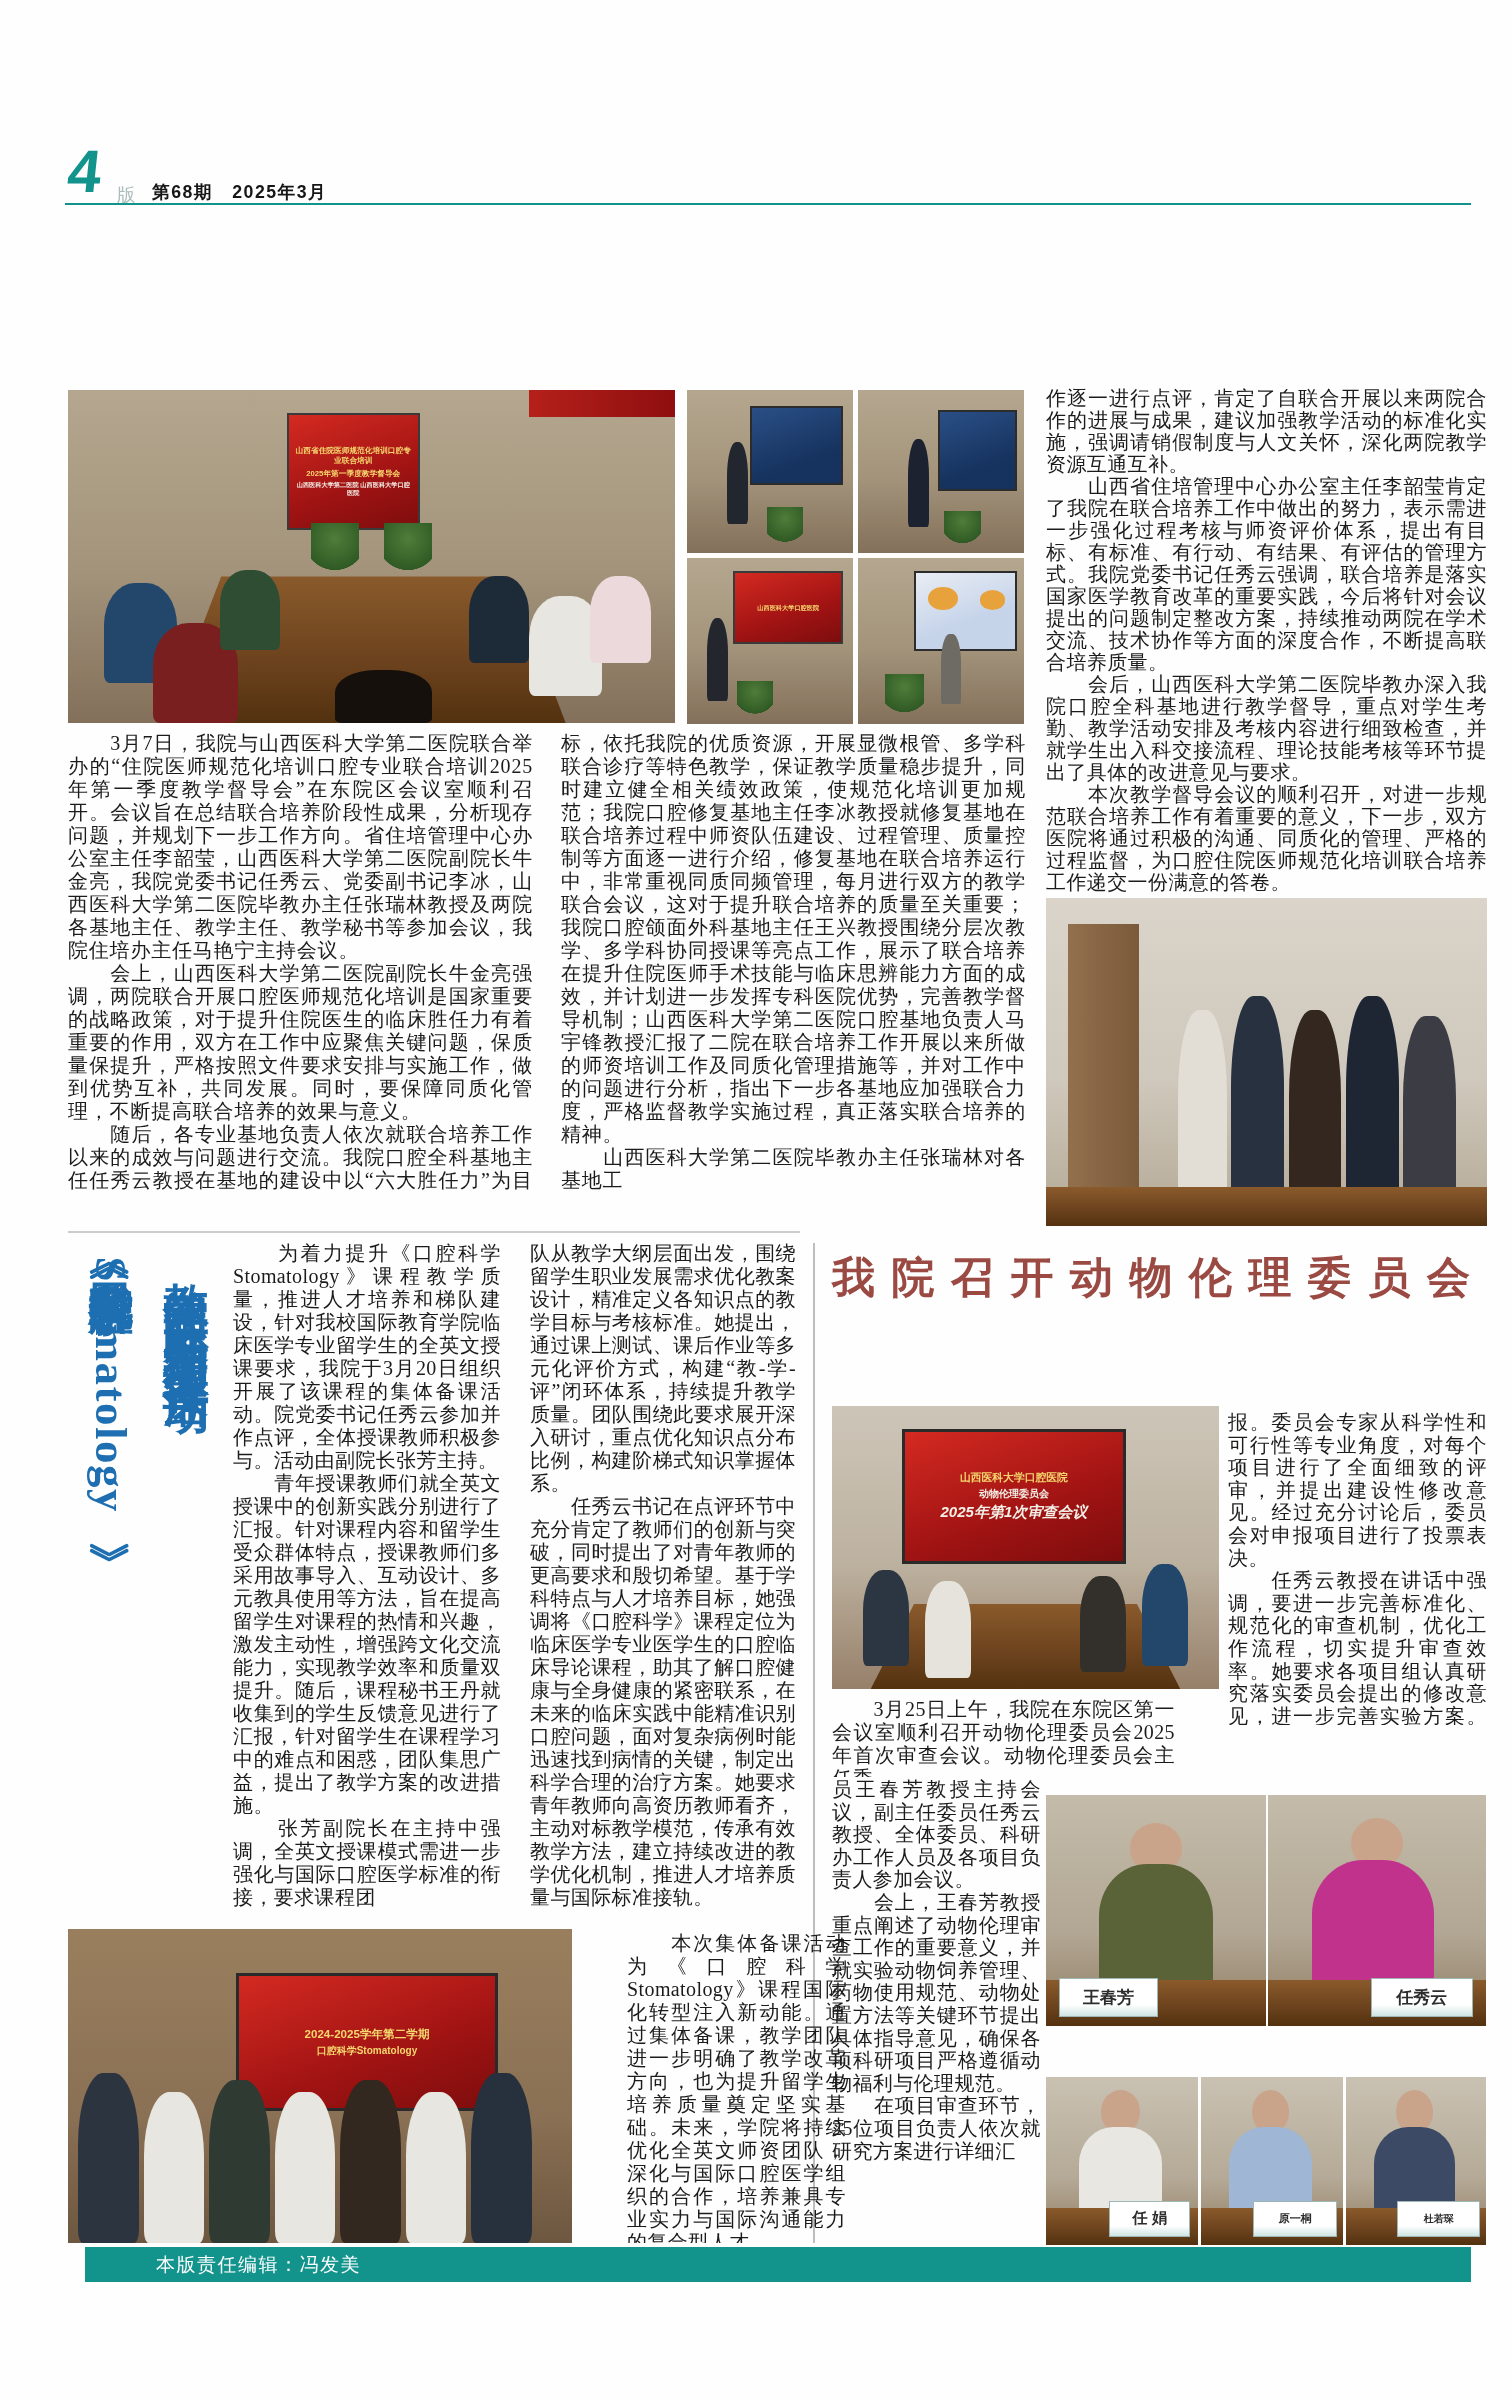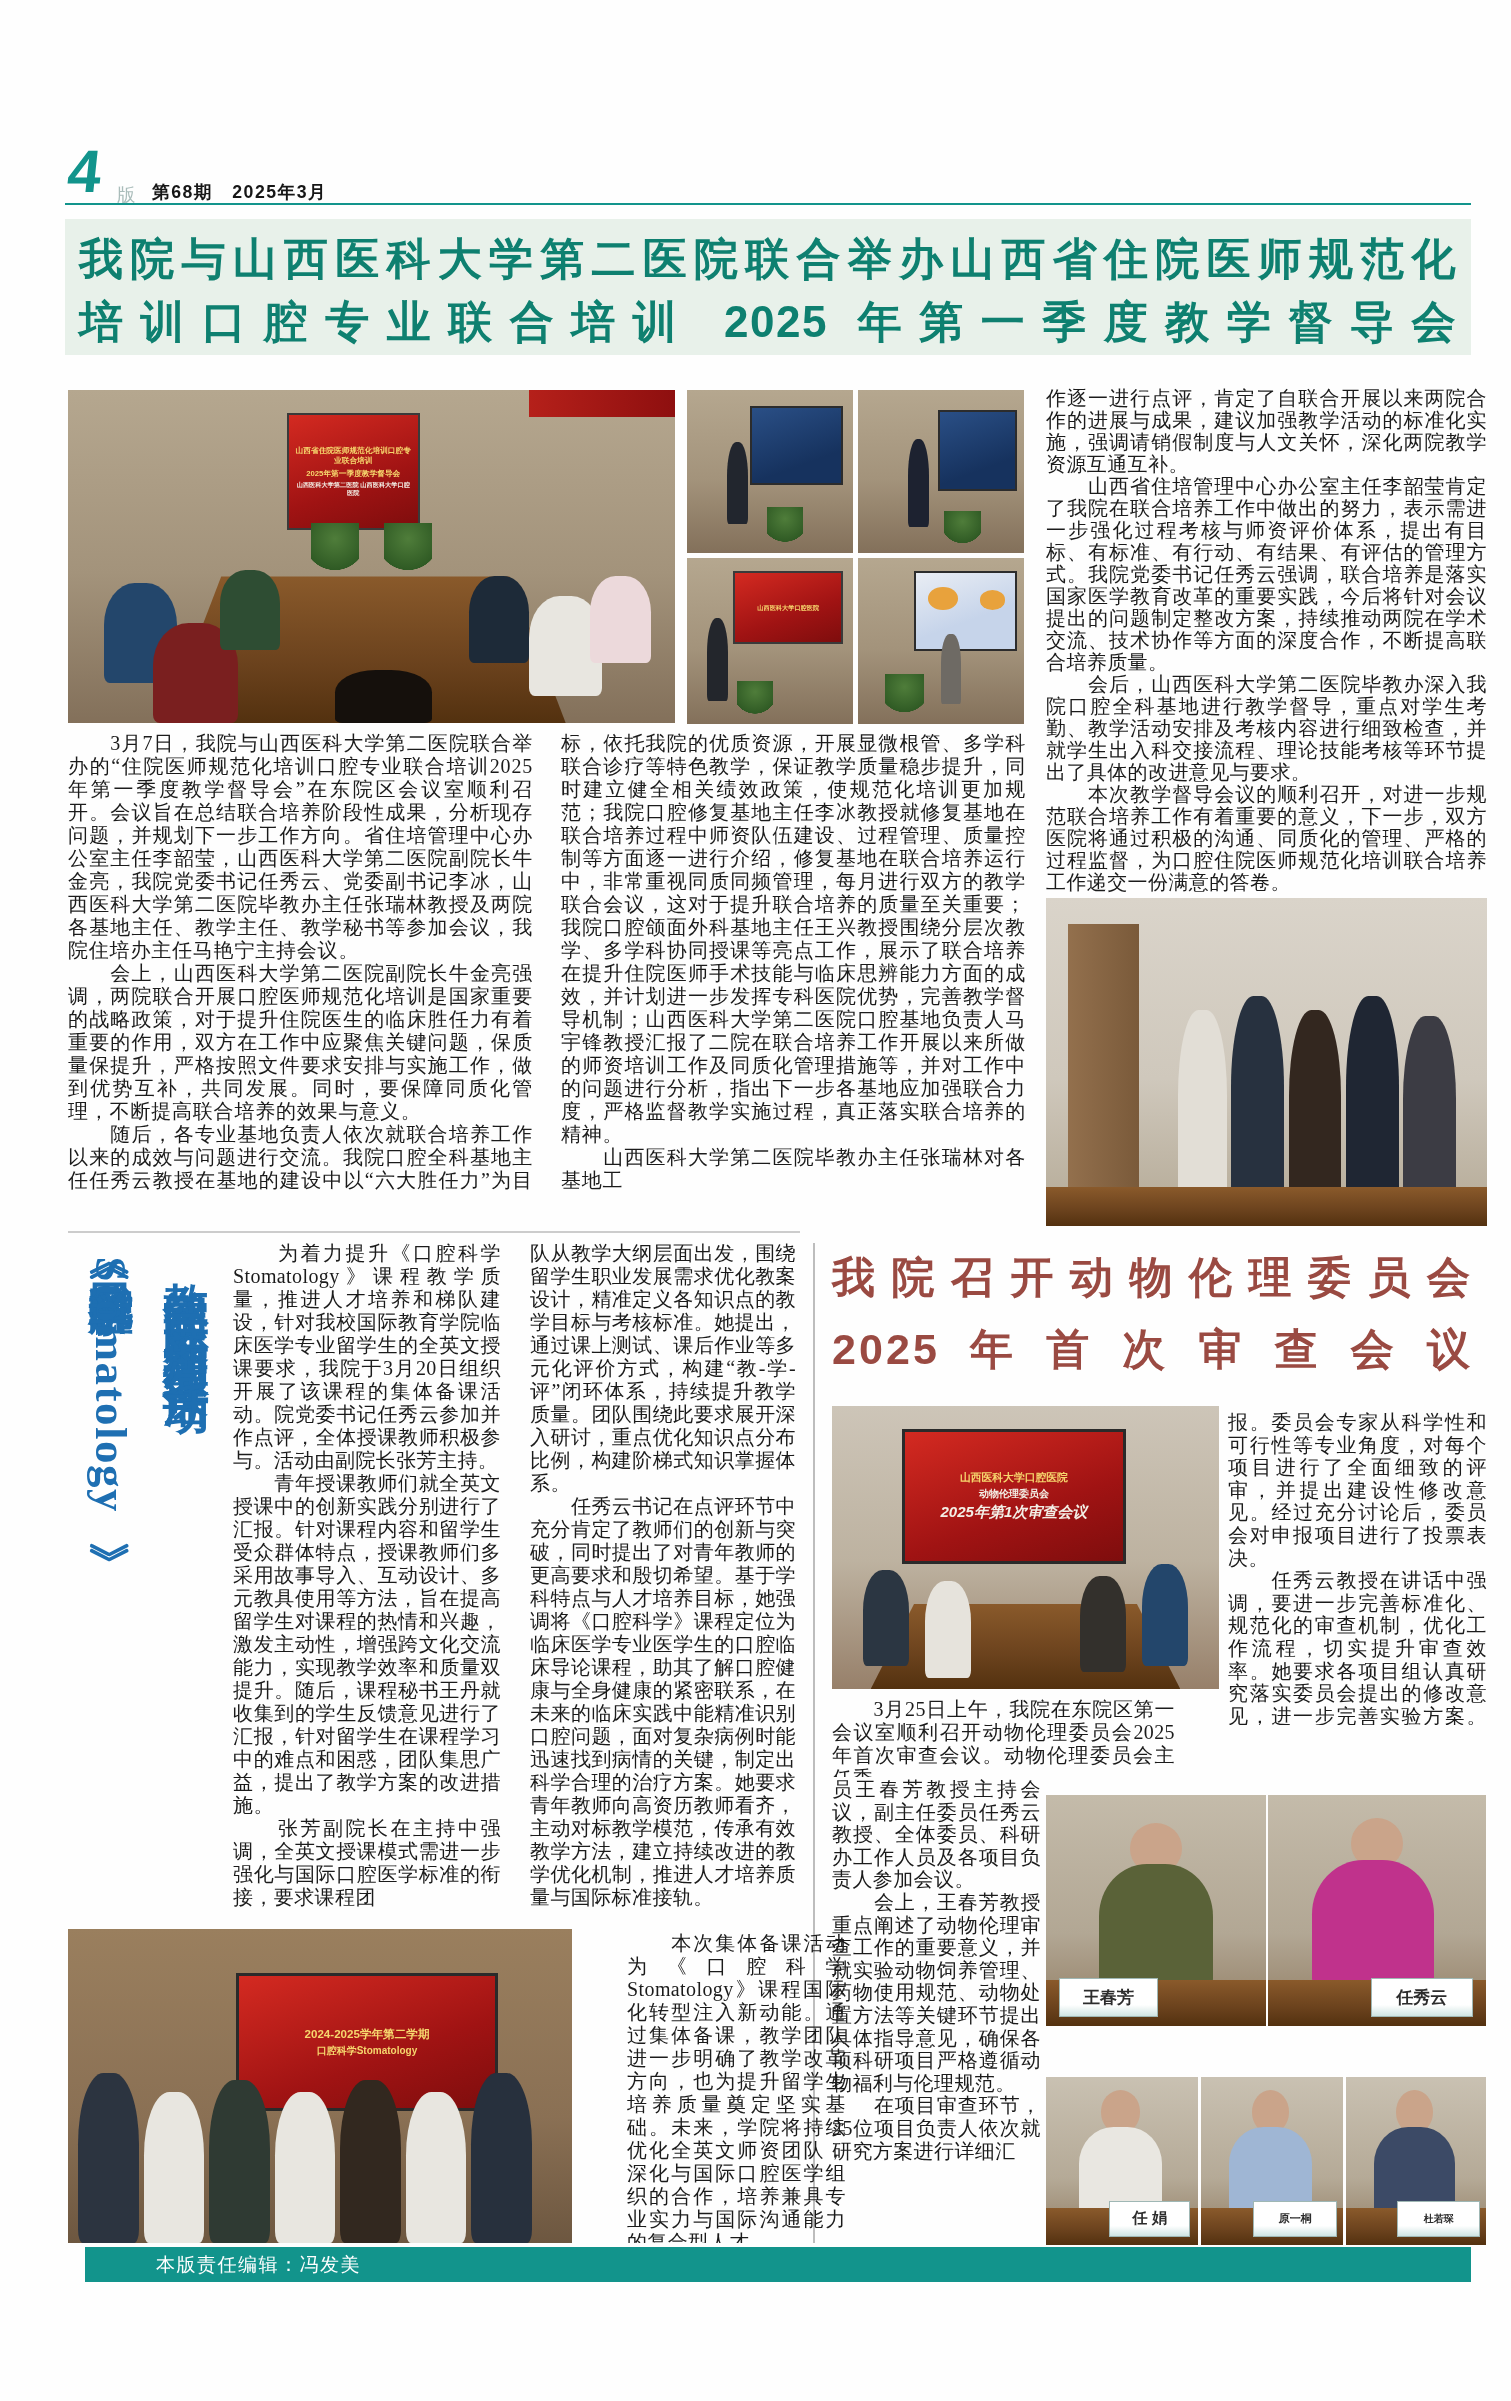--- a/index.html
+++ b/index.html
@@ -75,24 +75,20 @@
 </head>
 <body>
 
 <div class="page">
 
   <div class="abs pagenum sans">4</div>
   <div class="abs ban sans">版</div>
   <div class="abs issue sans"><span>第68期</span>　<span>2025年3月</span></div>
   <div class="abs head-rule"></div>
 
-  <div class="abs headline-box">
-    <div class="headline-line hl1">我院与山西医科大学第二医院联合举办山西省住院医师规范化</div>
-    <div class="headline-line hl2">培训口腔专业联合培训 2025 年第一季度教学督导会</div>
-  </div>
 
   <div class="ph" style="left:68px;top:390px;width:607px;height:333px;">
     <div style="position:absolute;right:0;top:0;width:24%;height:8%;background:linear-gradient(90deg,#b5201a,#8e0f0f);"></div>
     <div class="screen" style="left:36%;top:7%;width:22%;height:35%;">
       <div class="ln" style="font-size:7.7px;width:90%;">山西省住院医师规范化培训口腔专业联合培训</div>
       <div class="ln" style="font-size:7.7px;">2025年第一季度教学督导会</div>
       <div class="ln white" style="font-size:6.2px;width:92%;">山西医科大学第二医院 山西医科大学口腔医院</div>
     </div>
     <div class="table trap" style="left:16%;width:66%;height:44%;"></div>
     <div class="plant" style="left:40%;top:40%;width:8%;height:16%;"></div>
@@ -175,21 +171,20 @@
     <div class="sil" style="left:15%;top:52%;width:12%;height:48%;background:#e8e6e0;"></div>
     <div class="sil" style="left:28%;top:48%;width:12%;height:52%;background:#2f3a33;"></div>
     <div class="sil" style="left:41%;top:52%;width:12%;height:48%;background:#e8e6e0;"></div>
     <div class="sil" style="left:54%;top:48%;width:12%;height:52%;background:#32281f;"></div>
     <div class="sil" style="left:67%;top:52%;width:12%;height:48%;background:#e8e6e0;"></div>
     <div class="sil" style="left:80%;top:46%;width:12%;height:54%;background:#27303d;"></div>
   </div>
 
   <div class="abs a3-title">
     <div class="a3-tline">我院召开动物伦理委员会</div>
-    <div class="a3-tline a3-tline2">2025年首次审查会议</div>
   </div>
 
   <div class="ph" style="left:832px;top:1406px;width:387px;height:283px;background:linear-gradient(180deg,#cdc5b8 0%,#bdb2a0 55%,#97806a 100%);">
     <div class="screen" style="left:18%;top:8%;width:58%;height:48%;border:3.1px solid #2a2a2a;">
       <div class="ln" style="font-size:10.8px;">山西医科大学口腔医院</div>
       <div class="ln white" style="font-size:10px;">动物伦理委员会</div>
       <div class="ln white" style="font-size:15px;font-style:italic;">2025年第1次审查会议</div>
     </div>
     <div class="table trap" style="left:10%;width:80%;height:30%;"></div>
     <div class="sil" style="left:8%;top:58%;width:12%;height:34%;background:#2b3642;"></div>

